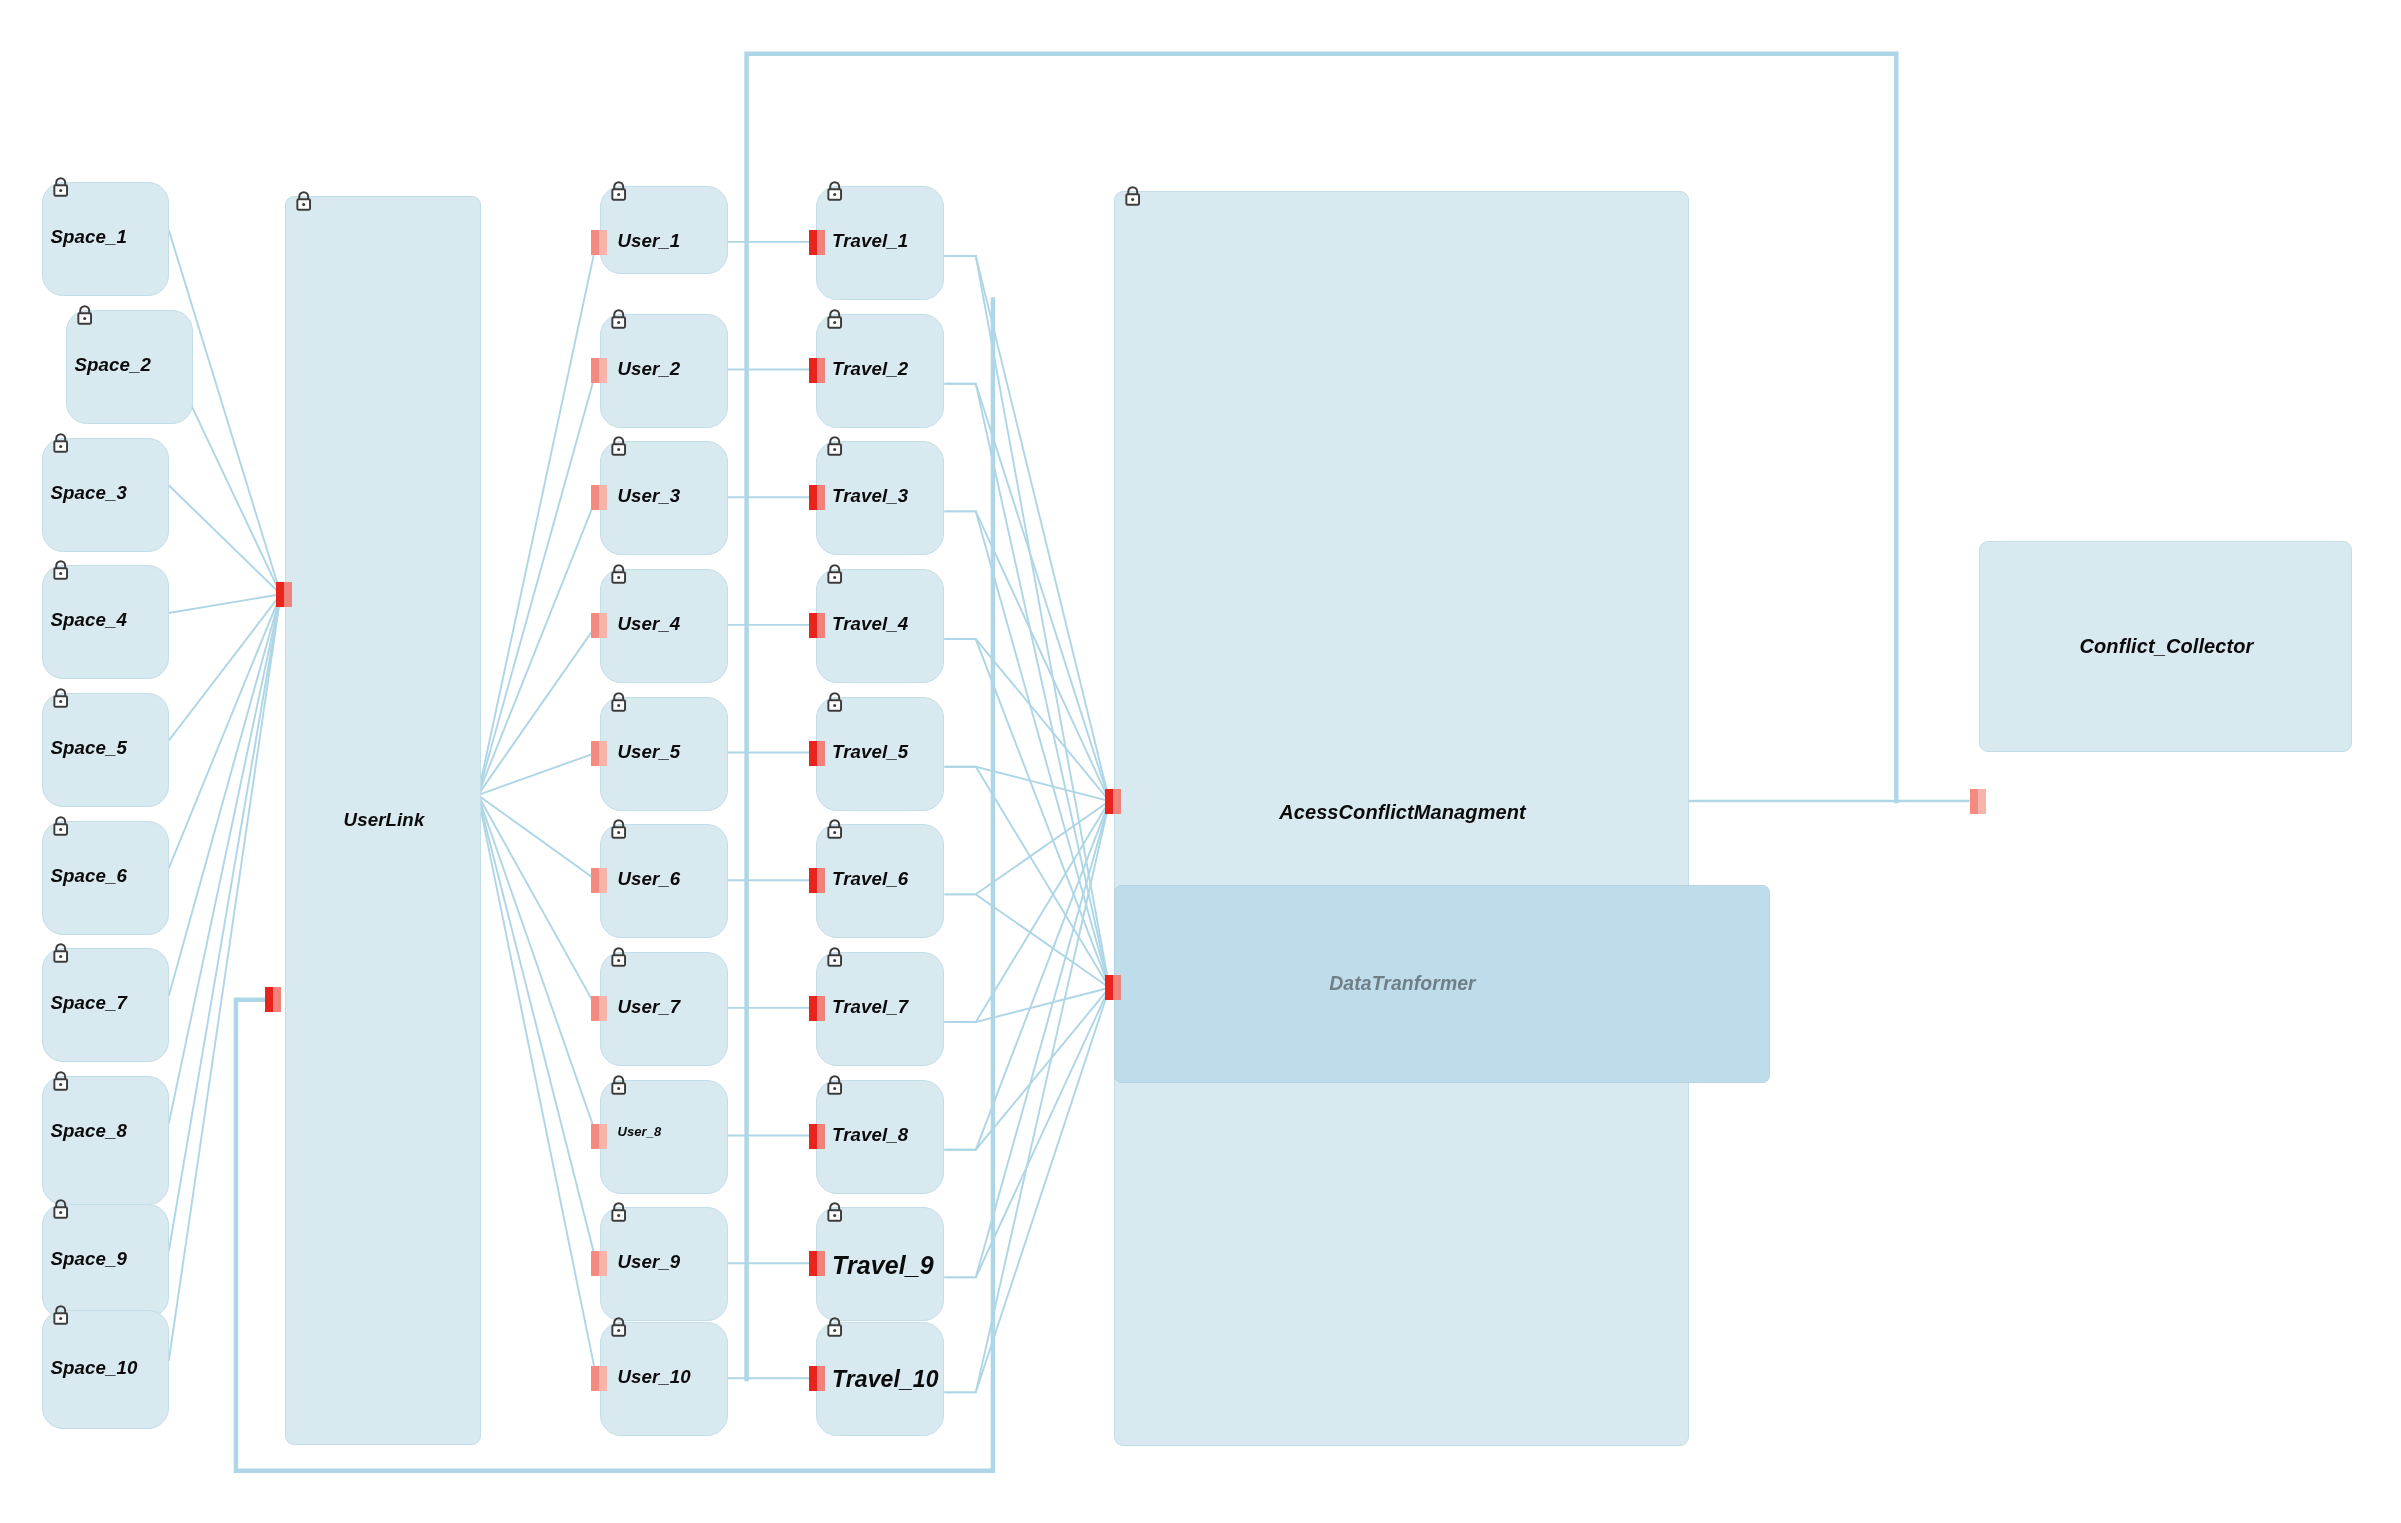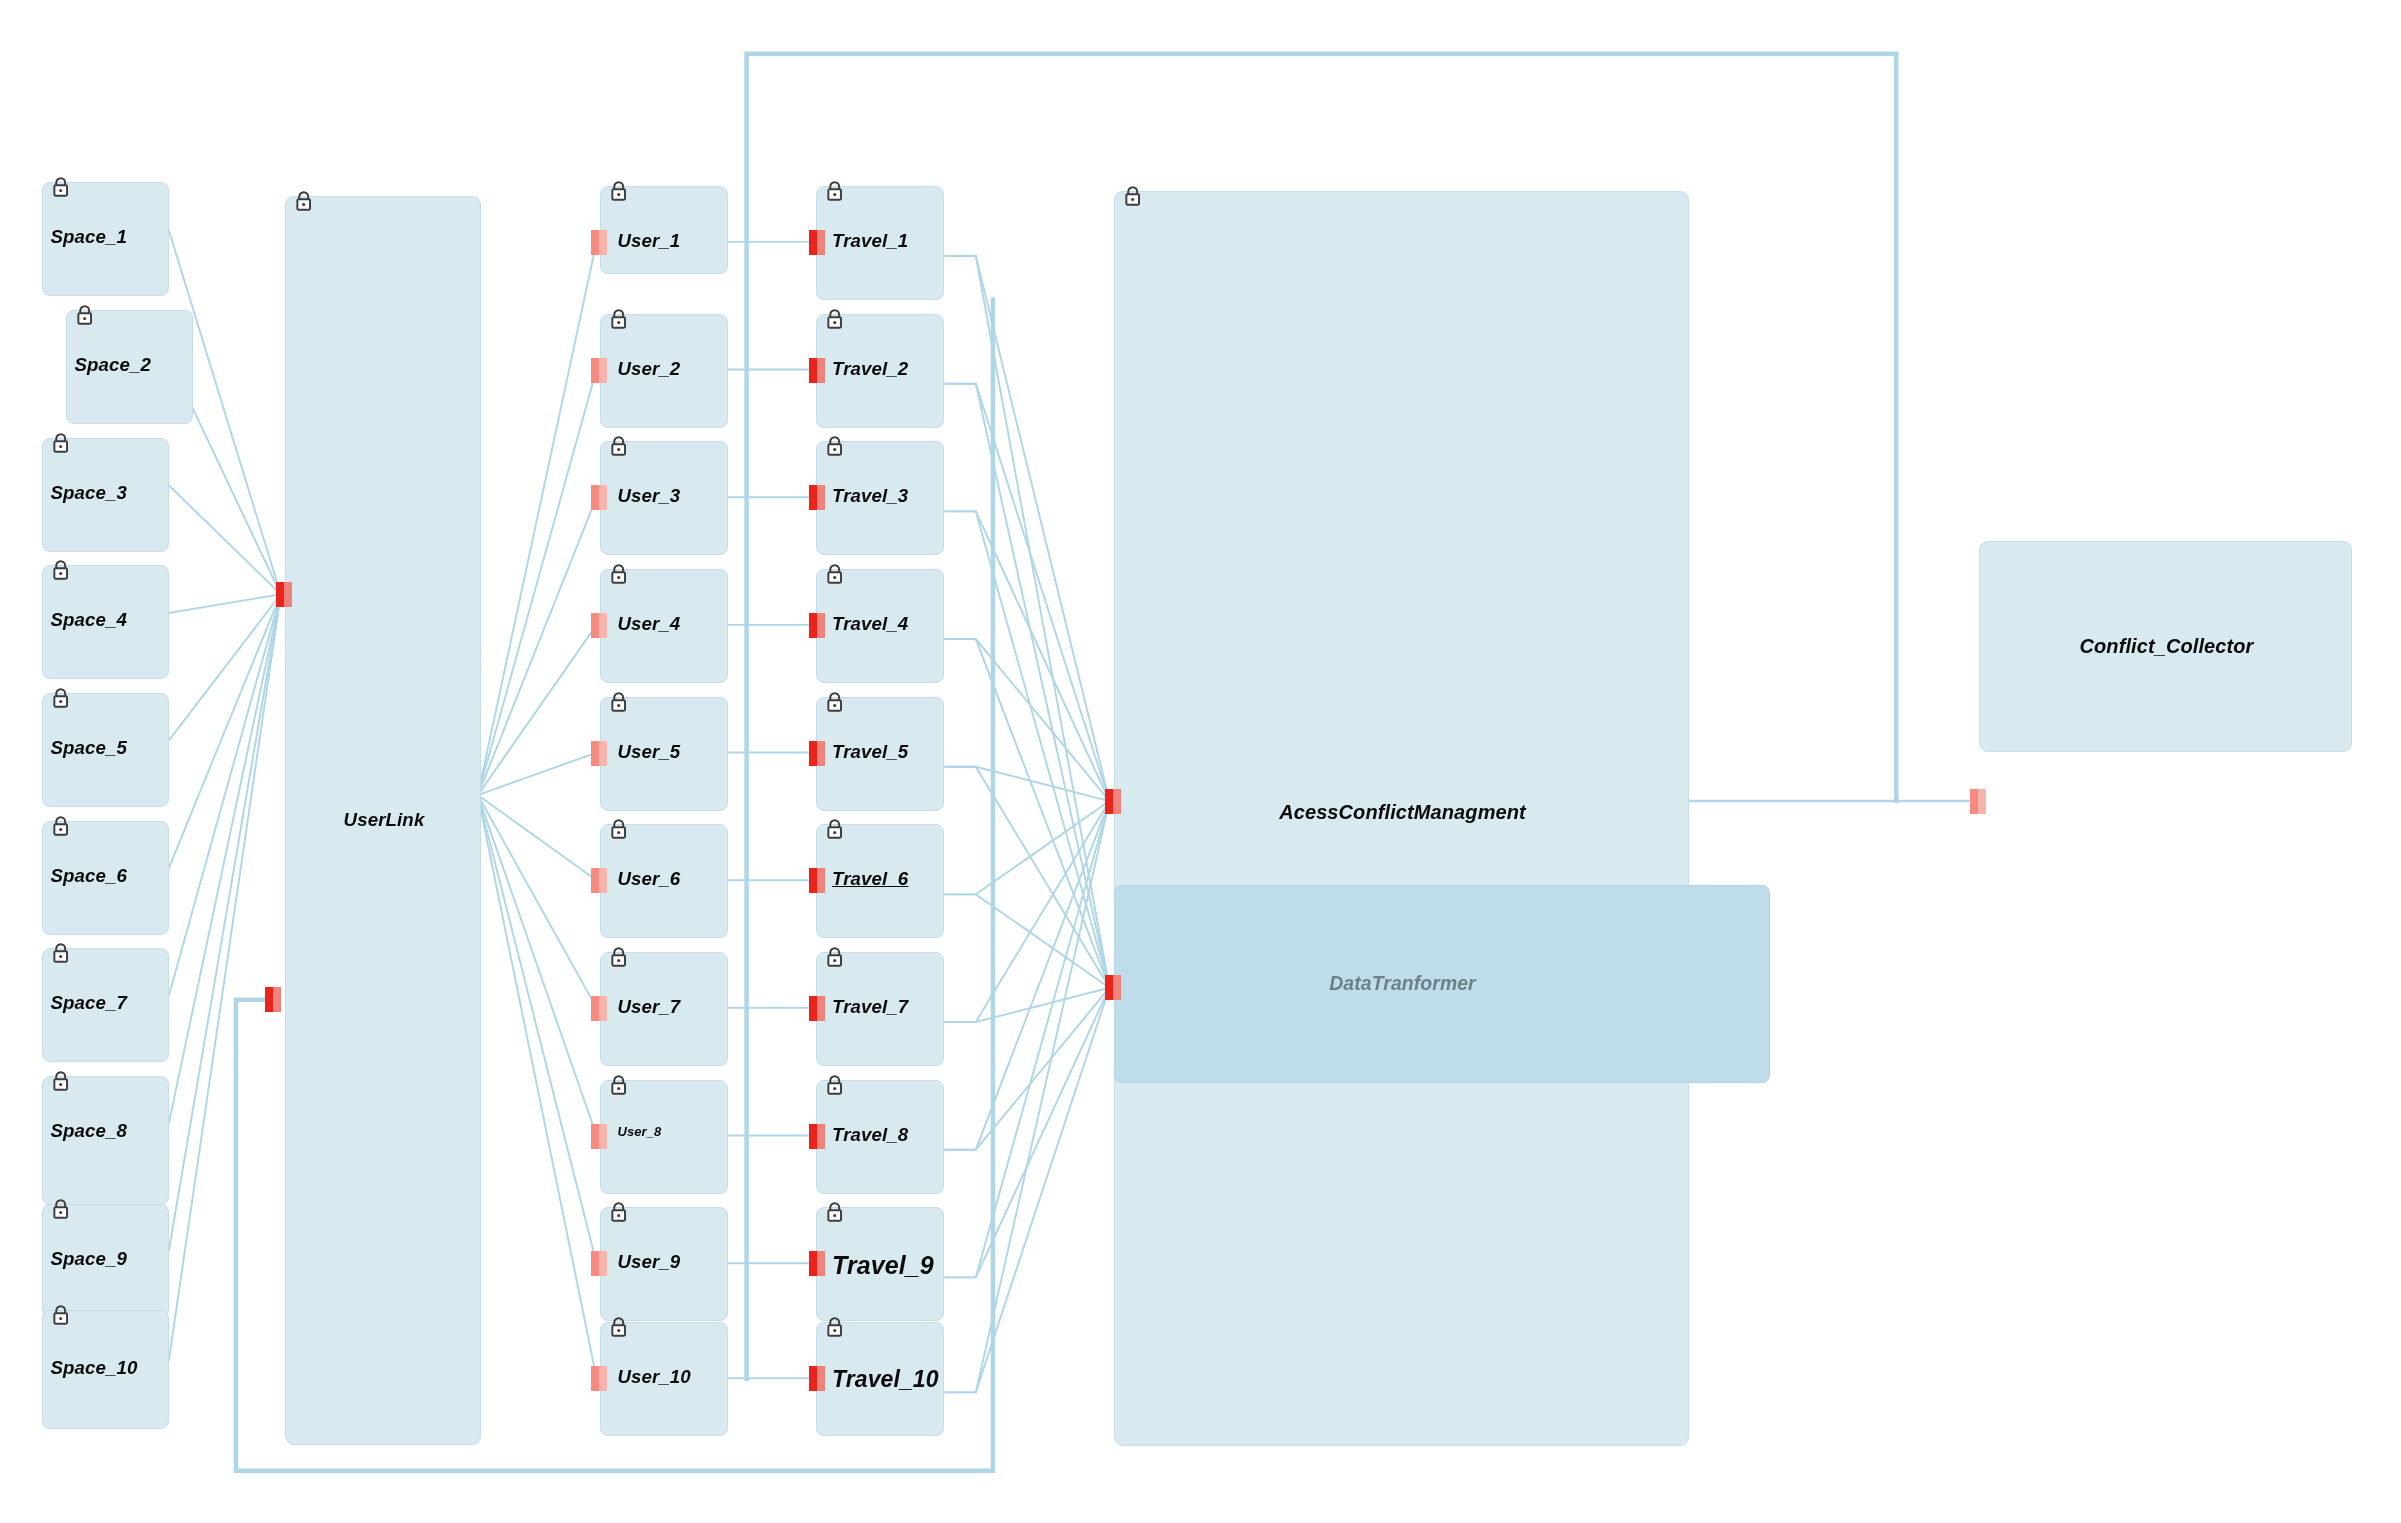--- a/index.html
+++ b/index.html
@@ -5,21 +5,21 @@
   html,body{margin:0;padding:0;background:#ffffff;}
   body{width:2401px;height:1523px;overflow:hidden;
        font-family:"Liberation Sans","DejaVu Sans",sans-serif;}
   #canvas{position:relative;width:2401px;height:1523px;background:#ffffff;}
 
   svg.wires{position:absolute;left:0;top:0;width:2401px;height:1523px;
             pointer-events:none;overflow:visible;}
 
   .node{position:absolute;background:#d9e9f0;border:1.5px solid #c3dde9;
         border-radius:9px;box-sizing:border-box;}
-  .node.small{border-radius:8px;}
+  .node.small{border-radius:21px;}
   .node .label{position:absolute;font-weight:bold;font-style:italic;
         color:#0b0b0b;white-space:nowrap;letter-spacing:0.1px;}
 
   .lock{position:absolute;width:19.4px;height:22.4px;}
 
   .port{position:absolute;width:16.4px;height:25.4px;border-radius:1.5px;
         box-sizing:border-box;display:flex;}
   .port i{display:block;height:100%;}
   .port i.a{width:50%;}
   .port i.b{width:50%;}
@@ -390,21 +390,21 @@
       <div class="port red" style="left:809px;top:741px;">
         <i class="a"></i>
         <i class="b"></i>
       </div>
       <div class="node small" style="left: 816px; top: 824px; width: 128px; height: 114px;">
         <span class="lock" style="left:7.5px;top:-7.5px;"><svg viewBox="0 0 26 30" width="19.4" height="22.4">
             <path d="M7 13 V9 a6 6 0 0 1 12 0 v4" fill="none" stroke="#3c3c3c" stroke-width="2.6"></path>
             <rect x="4.5" y="12.5" width="17" height="14" rx="1.6" fill="#ffffff" stroke="#3c3c3c" stroke-width="2.6"></rect>
             <circle cx="13" cy="19.5" r="2.1" fill="#3c3c3c"></circle>
           </svg></span>
-        <span class="label" style="left:15px;top:43px;font-size:18.7px;text-decoration:underline;">Travel_6</span>
+        <span class="label" style="left:15px;top:43px;font-size:18.7px;">Travel_6</span>
       </div>
       <div class="port red" style="left:809px;top:868px;">
         <i class="a"></i>
         <i class="b"></i>
       </div>
       <div class="node small" style="left: 816px; top: 952px; width: 128px; height: 114px;">
         <span class="lock" style="left:7.5px;top:-7.5px;"><svg viewBox="0 0 26 30" width="19.4" height="22.4">
             <path d="M7 13 V9 a6 6 0 0 1 12 0 v4" fill="none" stroke="#3c3c3c" stroke-width="2.6"></path>
             <rect x="4.5" y="12.5" width="17" height="14" rx="1.6" fill="#ffffff" stroke="#3c3c3c" stroke-width="2.6"></rect>
             <circle cx="13" cy="19.5" r="2.1" fill="#3c3c3c"></circle>

